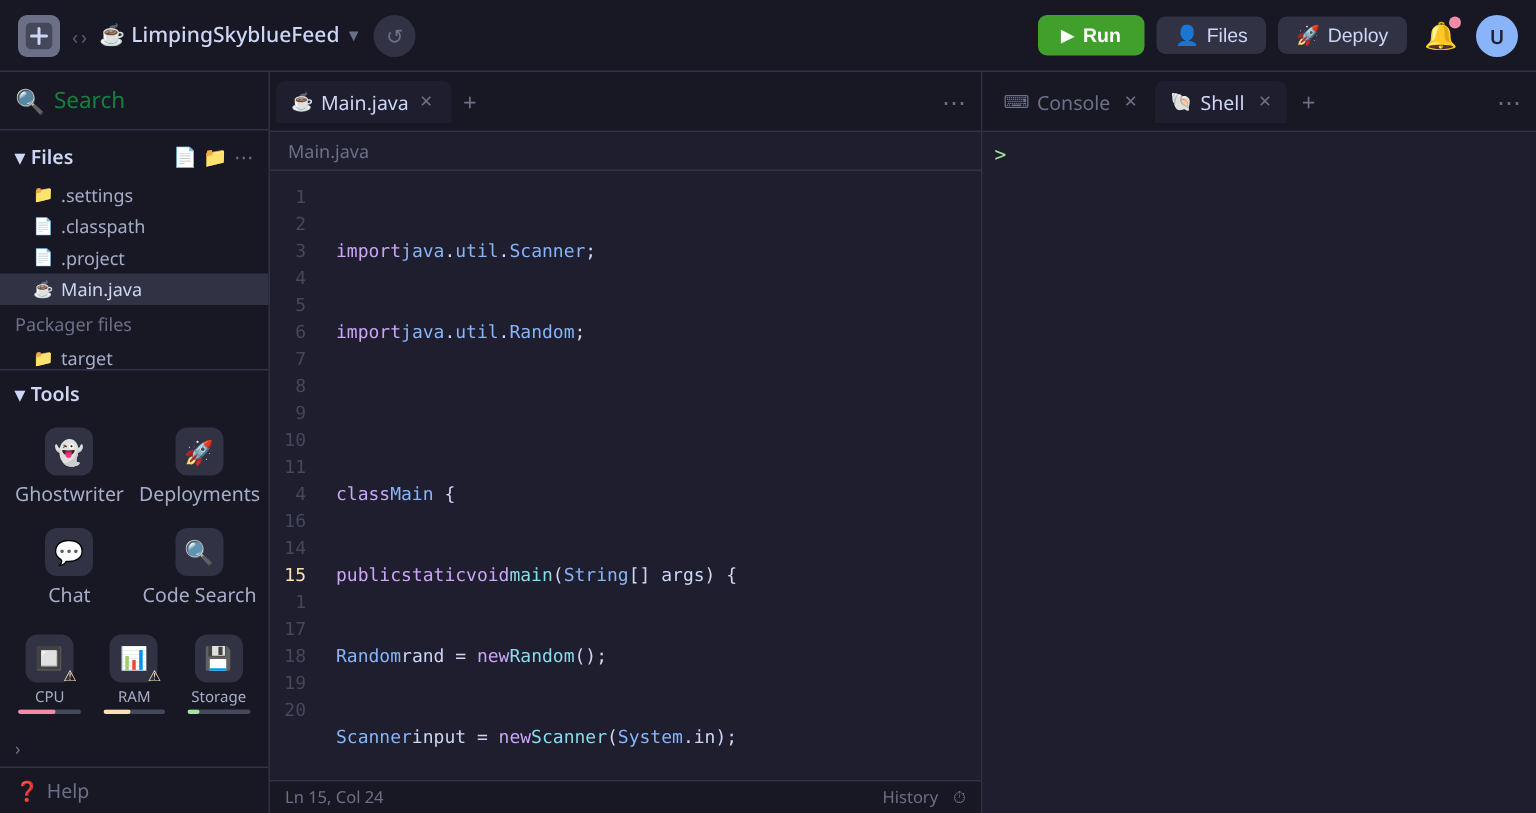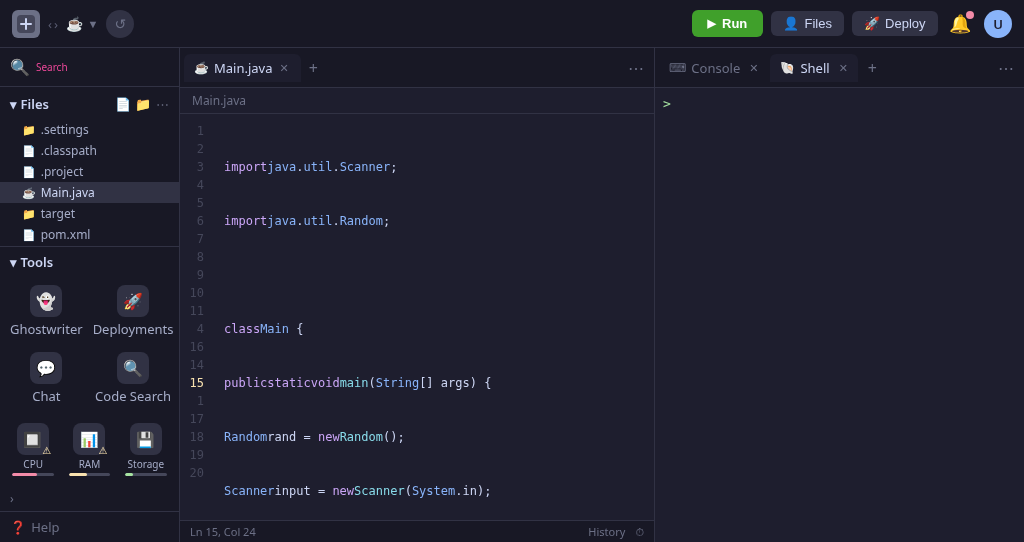--- a/index.html
+++ b/index.html
@@ -161,22 +161,22 @@
 
     .sidebar-search {
       padding: 8px 10px;
       border-bottom: 1px solid #313244;
       display: flex;
       align-items: center;
       gap: 6px;
       cursor: pointer;
     }
     .sidebar-search-text {
-      font-size: 10px;
-      color: #ec4899;
+      font-size: 15px;
+      color: #15803d;
       text-align: center;
     }
 
     .sidebar-section-header {
       display: flex;
       align-items: center;
       justify-content: space-between;
       padding: 8px 10px 4px;
       cursor: pointer;
     }
@@ -523,20 +523,21 @@
       <rect width="18" height="18" rx="4" fill="#45475a"></rect>
       <path d="M4 9h10M9 4v10" stroke="#cdd6f4" stroke-width="2" stroke-linecap="round"></path>
     </svg>
   </div>
   <div class="topbar-arrows">
     <span>‹</span>
       <span>›</span>
   </div>
   <div class="topbar-project">
     <span style="font-size:14px;">☕</span>
+    <span>LimpingSkyblueFeed</span>
     <span class="chevron">▼</span>
   </div>
   <button class="topbar-circle-btn">↺</button>
   <div class="topbar-spacer"></div>
   <button class="run-btn">
     <span class="play-icon">▶</span>
     <span>Run</span>
   </button>
   <button class="invite-btn">
     <span>👤</span>
@@ -585,20 +586,23 @@
       </div>
       <div class="file-item indent-1">
         <span class="fi-icon">📄</span>
         <span class="fi-label">.project</span>
       </div>
       <div class="file-item indent-1 active">
         <span class="fi-icon">☕</span>
         <span class="fi-label">Main.java</span>
       </div>
 
+      <div class="packager-section">
+        <span>Packager files</span>
+      </div>
       <div class="file-item indent-1">
         <span class="fi-icon">📁</span>
         <span class="fi-label">target</span>
       </div>
       <div class="file-item indent-1">
         <span class="fi-icon">📄</span>
         <span class="fi-label">pom.xml</span>
       </div>
     </div>
 

